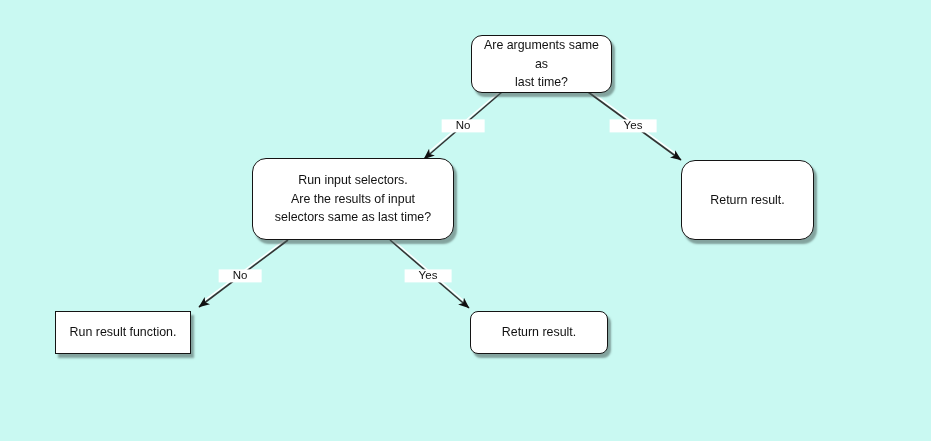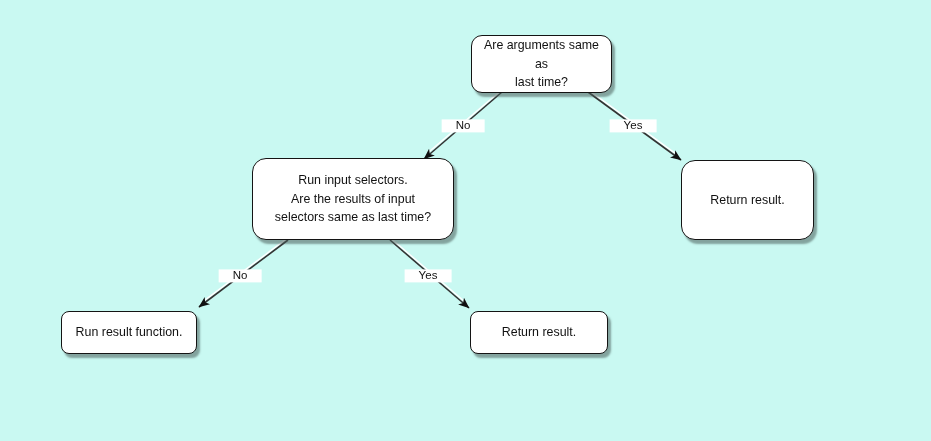--- a/index.html
+++ b/index.html
@@ -49,22 +49,22 @@
   }
   .node-question-selectors {
     left: 252px; top: 158px; width: 202px; height: 82px;
     border-radius: 14px;
   }
   .node-return-result-right {
     left: 681px; top: 160px; width: 133px; height: 80px;
     border-radius: 14px;
   }
   .node-run-result-function {
-    left: 61px; top: 311px; width: 136px; height: 43px;
-    border-radius: 8px;
+    left: 55px; top: 311px; width: 136px; height: 43px;
+    border-radius: 0;
   }
   .node-return-result-bottom {
     left: 470px; top: 311px; width: 138px; height: 43px;
     border-radius: 8px;
   }
   .edge-label {
     position: absolute;
     transform: translate(-50%, -50%);
     background: #ffffff;
     font-size: 11.5px;

